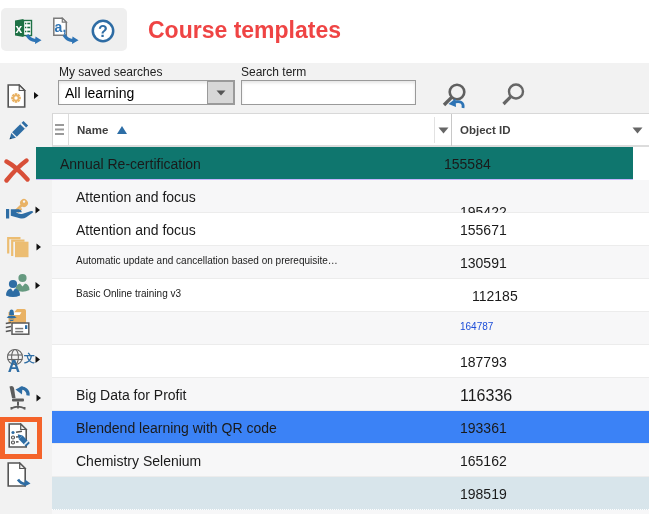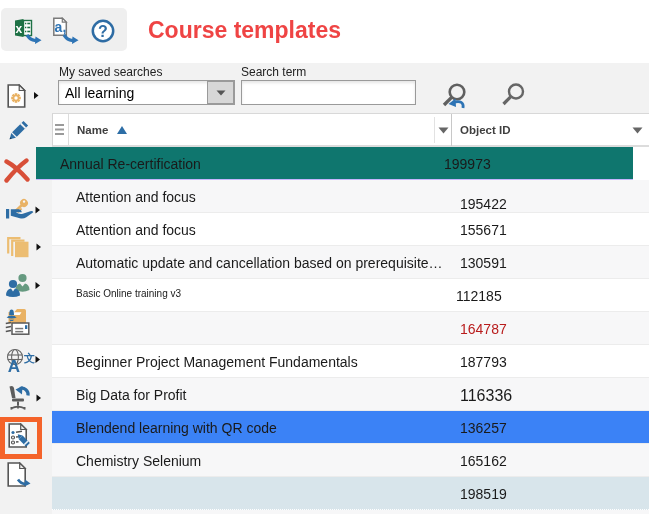--- a/index.html
+++ b/index.html
@@ -87,52 +87,51 @@
 <svg class="abs" style="left:438px;top:127px;" width="11" height="7" viewBox="0 0 11 7">
     <polygon points="0.5,0.5 10.5,0.5 5.5,6.5" fill="#666"></polygon>
   </svg>
 <div class="abs" style="left:460px;top:124px;font-size:11.5px;font-weight:bold;color:#3f3f3f;">Object ID</div>
 <svg class="abs" style="left:632px;top:127px;" width="11" height="7" viewBox="0 0 11 7">
     <polygon points="0.5,0.5 10.5,0.5 5.5,6.5" fill="#666"></polygon>
   </svg>
 
 <div class="abs" style="left:36px;top:147px;width:597px;height:33px;background:#0f766e;border-bottom:1px solid #c4b5fd;">
     <div class="abs" style="left:24px;top:9px;font-size:14px;color:#1a1a1a;white-space:nowrap;">Annual Re-certification</div>
-    <div class="abs" style="left:408px;top:9px;font-size:14px;color:#1a1a1a;">199973</div>
+    <div class="abs" style="left:408px;top:9px;font-size:14px;color:#1a1a1a;">155584</div>
   </div>
 <div class="abs" style="left:52px;top:180px;width:597px;height:33px;background:#f7f7f8;border-bottom:1px solid #ececec;">
     <div class="abs" style="left:24px;top:9px;font-size:14px;color:#1a1a1a;white-space:nowrap;">Attention and focus</div>
-    <div class="abs" style="left:408px;top:16px;font-size:14px;color:#1a1a1a;">195422</div>
+    <div class="abs" style="left:408px;top:24px;font-size:14px;color:#1a1a1a;">195422</div>
   </div>
 <div class="abs" style="left:52px;top:213px;width:597px;height:33px;background:#ffffff;border-bottom:1px solid #ececec;">
     <div class="abs" style="left:24px;top:9px;font-size:14px;color:#1a1a1a;white-space:nowrap;">Attention and focus</div>
     <div class="abs" style="left:408px;top:9px;font-size:14px;color:#1a1a1a;">155671</div>
   </div>
 <div class="abs" style="left:52px;top:246px;width:597px;height:33px;background:#f7f7f8;border-bottom:1px solid #ececec;">
-    <div class="abs" style="left:24px;top:9px;font-size:14px;color:#1a1a1a;white-space:nowrap;">Automatic update and cancellation based on prerequisite…</div>
+    <div class="abs" style="left:24px;top:9px;font-size:10px;color:#1a1a1a;white-space:nowrap;">Automatic update and cancellation based on prerequisite…</div>
     <div class="abs" style="left:408px;top:9px;font-size:14px;color:#1a1a1a;">130591</div>
   </div>
 <div class="abs" style="left:52px;top:279px;width:597px;height:33px;background:#ffffff;border-bottom:1px solid #ececec;">
     <div class="abs" style="left:24px;top:9px;font-size:10px;color:#1a1a1a;white-space:nowrap;">Basic Online training v3</div>
-    <div class="abs" style="left:404px;top:9px;font-size:14px;color:#1a1a1a;">112185</div>
+    <div class="abs" style="left:420px;top:9px;font-size:14px;color:#1a1a1a;">112185</div>
   </div>
 <div class="abs" style="left:52px;top:312px;width:597px;height:33px;background:#f7f7f8;border-bottom:1px solid #ececec;">
-    <div class="abs" style="left:408px;top:9px;font-size:14px;color:#b91c1c;">164787</div>
+    <div class="abs" style="left:408px;top:9px;font-size:10px;color:#1d4ed8;">164787</div>
   </div>
 <div class="abs" style="left:52px;top:345px;width:597px;height:33px;background:#ffffff;border-bottom:1px solid #ececec;">
-    <div class="abs" style="left:24px;top:9px;font-size:14px;color:#1a1a1a;white-space:nowrap;">Beginner Project Management Fundamentals</div>
     <div class="abs" style="left:408px;top:9px;font-size:14px;color:#1a1a1a;">187793</div>
   </div>
 <div class="abs" style="left:52px;top:378px;width:597px;height:33px;background:#f7f7f8;border-bottom:1px solid #ececec;">
     <div class="abs" style="left:24px;top:9px;font-size:14px;color:#1a1a1a;white-space:nowrap;">Big Data for Profit</div>
     <div class="abs" style="left:408px;top:9px;font-size:16px;color:#1a1a1a;">116336</div>
   </div>
 <div class="abs" style="left:52px;top:411px;width:597px;height:33px;background:#3b82f6;border-bottom:1px solid #ececec;">
     <div class="abs" style="left:24px;top:9px;font-size:14px;color:#1a1a1a;white-space:nowrap;">Blendend learning with QR code</div>
-    <div class="abs" style="left:408px;top:9px;font-size:14px;color:#1a1a1a;">136257</div>
+    <div class="abs" style="left:408px;top:9px;font-size:14px;color:#1a1a1a;">193361</div>
   </div>
 <div class="abs" style="left:52px;top:444px;width:597px;height:33px;background:#f7f7f8;border-bottom:1px solid #ececec;">
     <div class="abs" style="left:24px;top:9px;font-size:14px;color:#1a1a1a;white-space:nowrap;">Chemistry Selenium</div>
     <div class="abs" style="left:408px;top:9px;font-size:14px;color:#1a1a1a;">165162</div>
   </div>
 <div class="abs" style="left:52px;top:477px;width:597px;height:33px;background:#d8e5eb;border-bottom:1px dotted #ffffff;">
     <div class="abs" style="left:408px;top:9px;font-size:14px;color:#1a1a1a;">198519</div>
   </div>
 <div class="abs" style="left:52px;top:510px;width:597px;height:4px;background:#f7f7f8;"></div>
 

